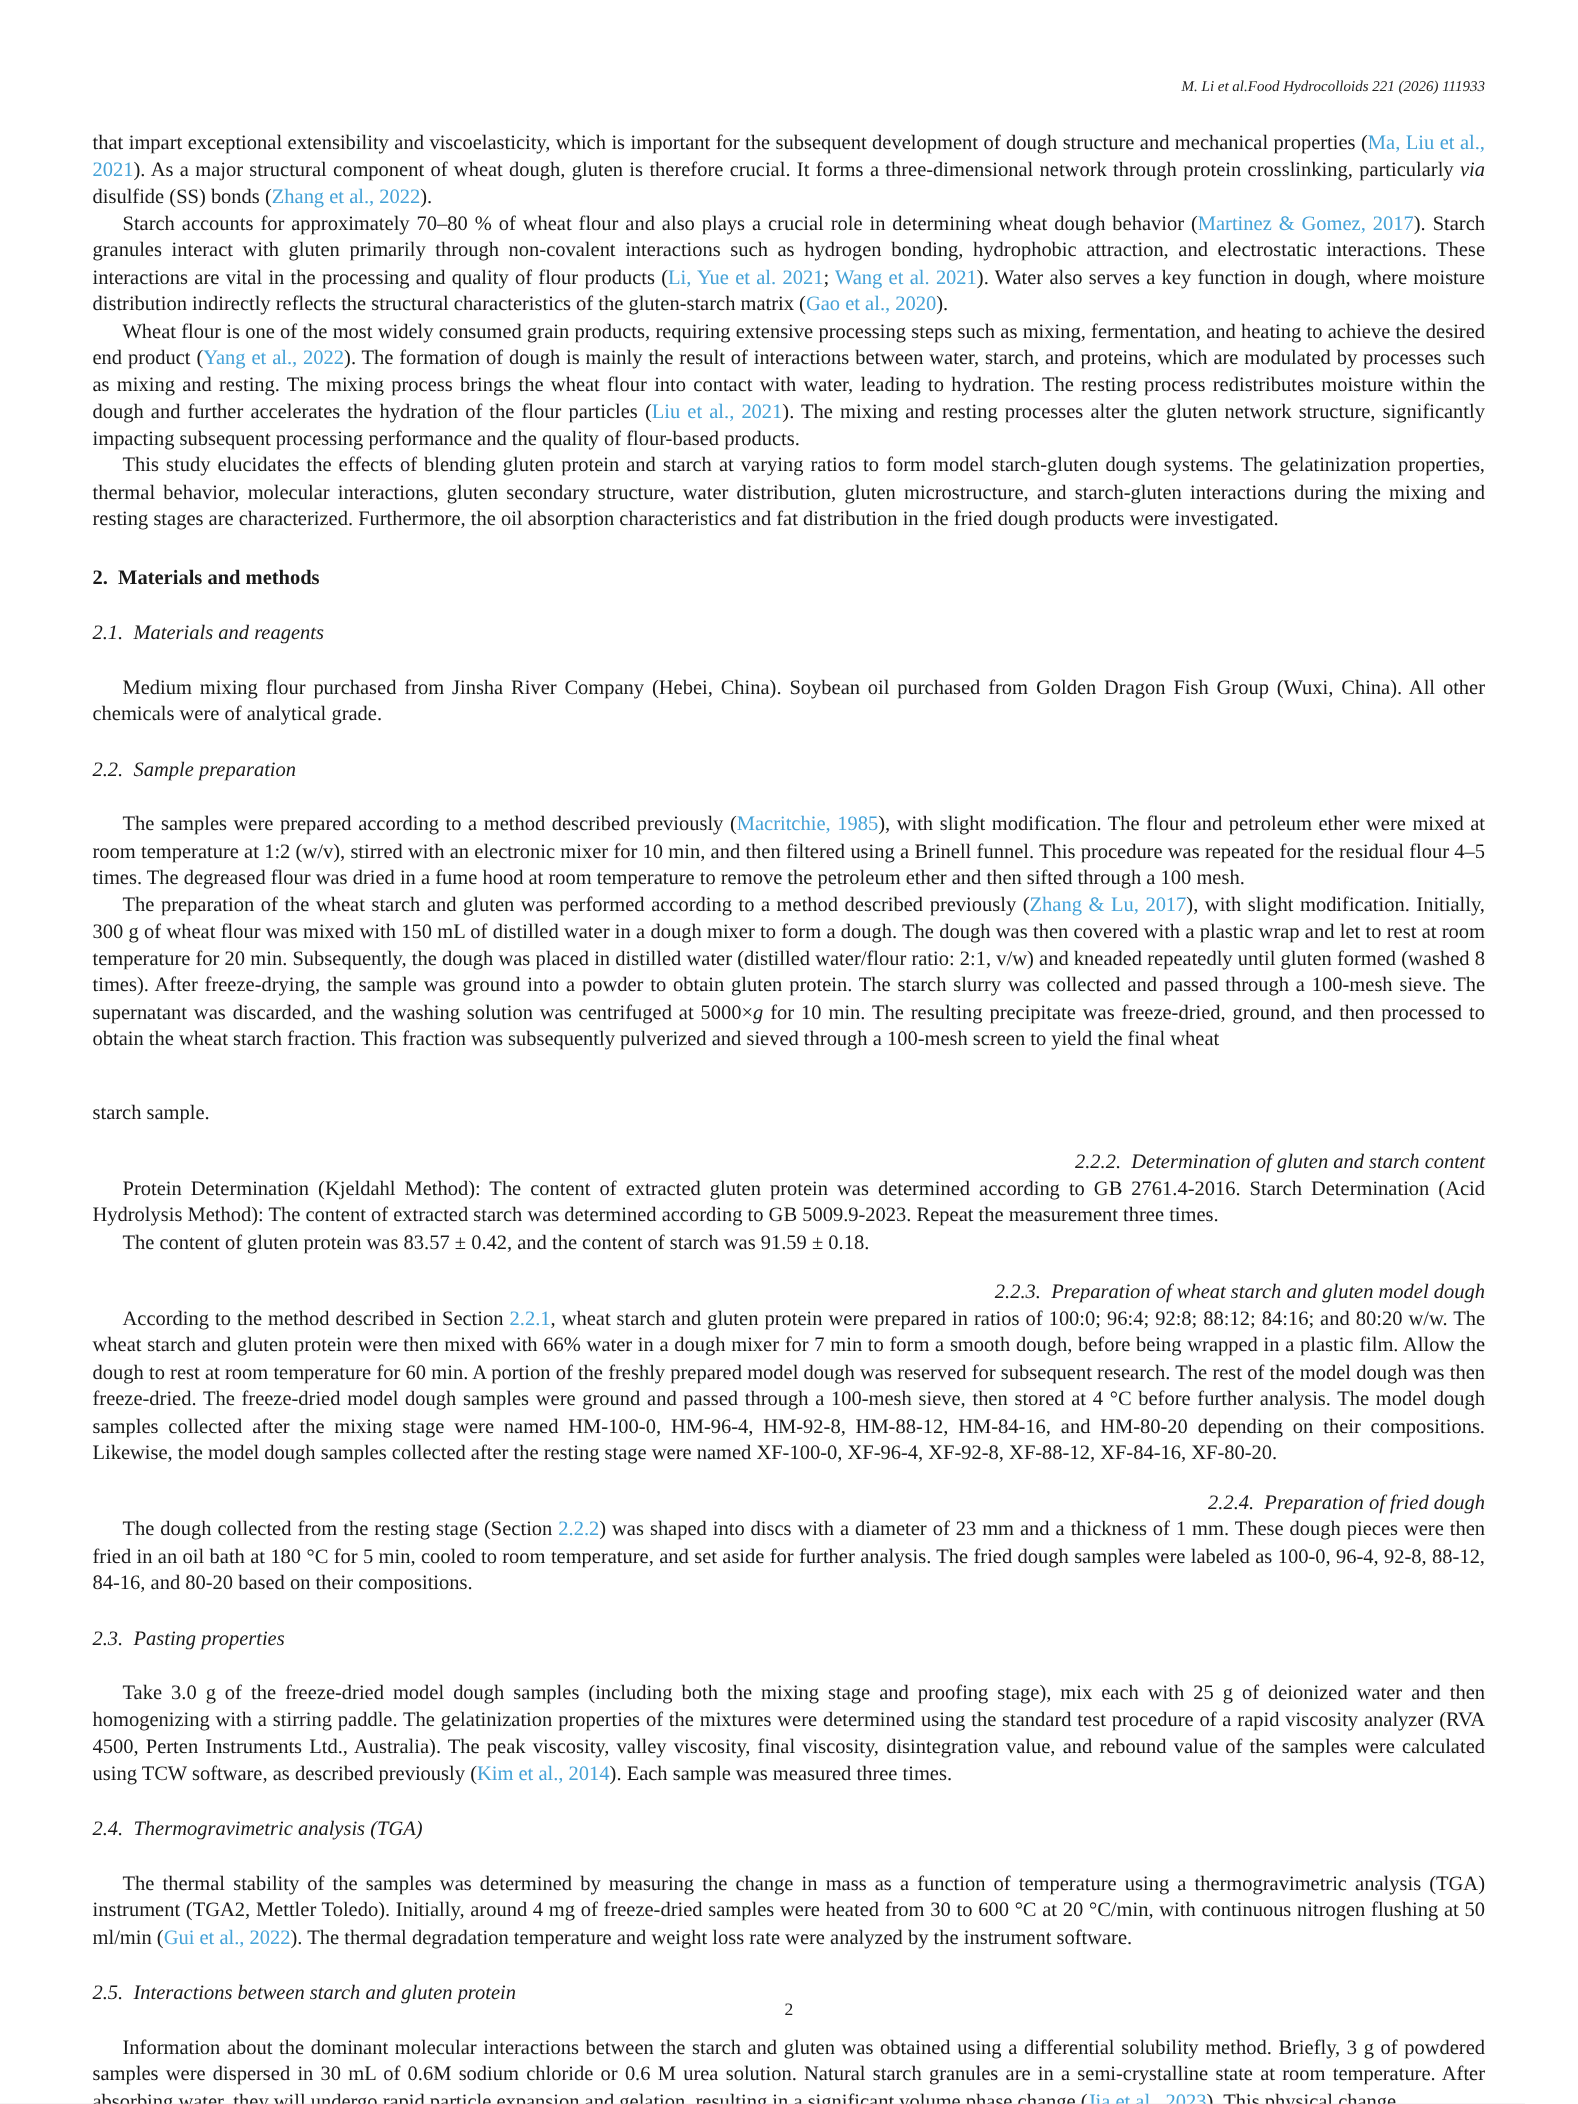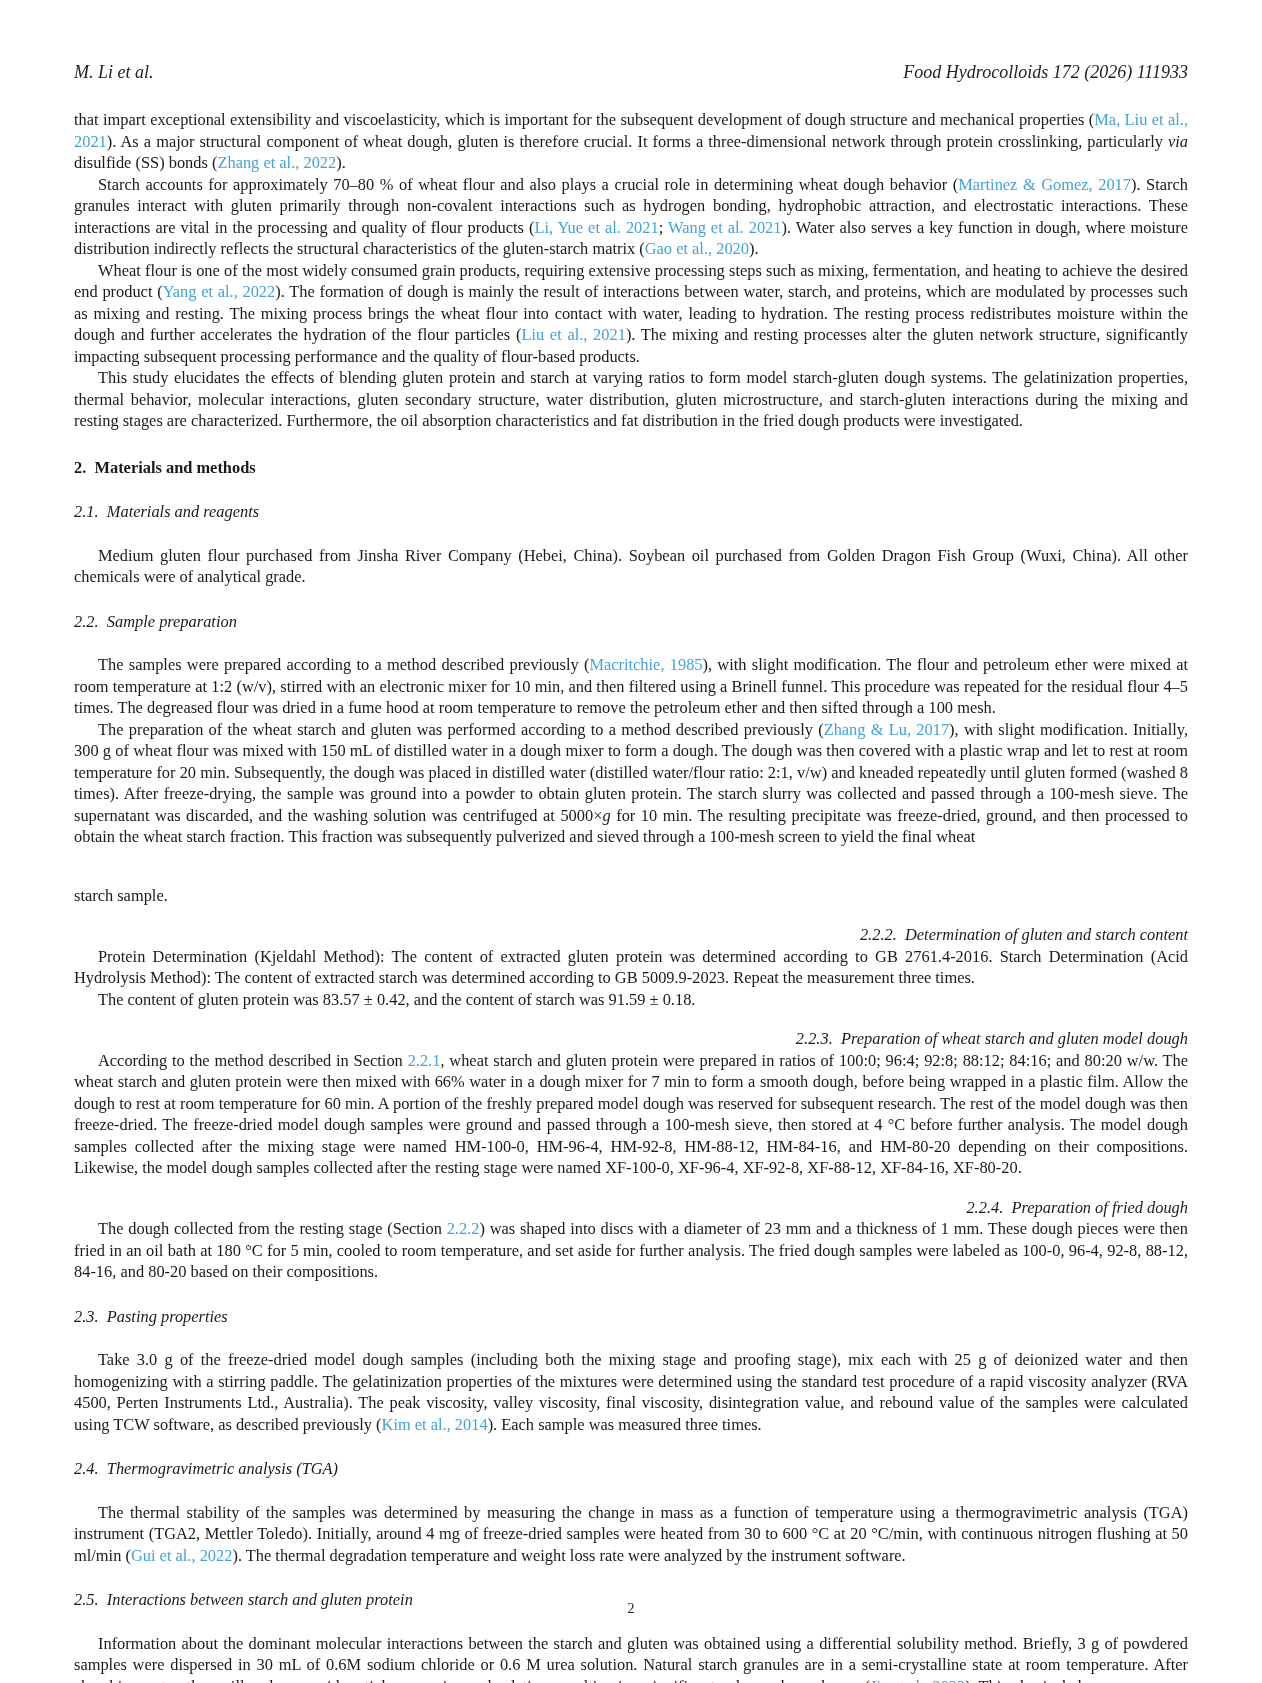--- a/index.html
+++ b/index.html
@@ -14,23 +14,23 @@
     width: 1262px;
     height: 1683px;
     margin: 0 auto;
     background: var(--page-bg);
     font-family: "Liberation Serif", "DejaVu Serif", serif;
     color: var(--text-color);
     padding: 62px 74px 0 74px;
   }
   .header {
     display: flex;
-    justify-content: space-between;
+    justify-content: flex-end;
     align-items: baseline;
-    font-size: 18px;
+    font-size: 12px;
     font-style: italic;
     color: #222;
     margin-bottom: 26px;
   }
   .columns {
     display: flex;
     gap: 37px;
     flex-direction: column;
   }
   .col {
@@ -74,32 +74,32 @@
     font-size: 14px;
     color: #1a1a1a;
   }
 </style>
 </head>
 <body>
 
 <div class="page">
   <div class="header">
     <span>M. Li et al.</span>
-    <span>Food Hydrocolloids 172 (2026) 111933</span>
+    <span>Food Hydrocolloids 221 (2026) 111933</span>
   </div>
 
   <div class="columns">
     <div class="col" id="col-left">
         <div class="p noindent"><span>that impart exceptional extensibility and viscoelasticity, which is important for the subsequent development of dough structure and mechanical properties (</span><span class="cite">Ma, Liu et al., 2021</span><span>). As a major structural component of wheat dough, gluten is therefore crucial. It forms a three-dimensional network through protein crosslinking, particularly </span><span class="em">via</span><span> disulfide (SS) bonds (</span><span class="cite">Zhang et al., 2022</span><span>).</span></div>
         <div class="p"><span>Starch accounts for approximately 70–80 % of wheat flour and also plays a crucial role in determining wheat dough behavior (</span><span class="cite">Martinez &amp; Gomez, 2017</span><span>). Starch granules interact with gluten primarily through non-covalent interactions such as hydrogen bonding, hydrophobic attraction, and electrostatic interactions. These interactions are vital in the processing and quality of flour products (</span><span class="cite">Li, Yue et al. 2021</span><span>; </span><span class="cite">Wang et al. 2021</span><span>). Water also serves a key function in dough, where moisture distribution indirectly reflects the structural characteristics of the gluten-starch matrix (</span><span class="cite">Gao et al., 2020</span><span>).</span></div>
         <div class="p"><span>Wheat flour is one of the most widely consumed grain products, requiring extensive processing steps such as mixing, fermentation, and heating to achieve the desired end product (</span><span class="cite">Yang et al., 2022</span><span>). The formation of dough is mainly the result of interactions between water, starch, and proteins, which are modulated by processes such as mixing and resting. The mixing process brings the wheat flour into contact with water, leading to hydration. The resting process redistributes moisture within the dough and further accelerates the hydration of the flour particles (</span><span class="cite">Liu et al., 2021</span><span>). The mixing and resting processes alter the gluten network structure, significantly impacting subsequent processing performance and the quality of flour-based products.</span></div>
         <div class="p"><span>This study elucidates the effects of blending gluten protein and starch at varying ratios to form model starch-gluten dough systems. The gelatinization properties, thermal behavior, molecular interactions, gluten secondary structure, water distribution, gluten microstructure, and starch-gluten interactions during the mixing and resting stages are characterized. Furthermore, the oil absorption characteristics and fat distribution in the fried dough products were investigated.</span></div>
         <div class="h1"><span>2.&nbsp;&nbsp;Materials and methods</span></div>
         <div class="h2"><span>2.1.&nbsp;&nbsp;Materials and reagents</span></div>
-        <div class="p"><span>Medium gluten flour purchased from Jinsha River Company (Hebei, China). Soybean oil purchased from Golden Dragon Fish Group (Wuxi, China). All other chemicals were of analytical grade.</span></div>
+        <div class="p"><span>Medium mixing flour purchased from Jinsha River Company (Hebei, China). Soybean oil purchased from Golden Dragon Fish Group (Wuxi, China). All other chemicals were of analytical grade.</span></div>
         <div class="h2"><span>2.2.&nbsp;&nbsp;Sample preparation</span></div>
         <div class="p"><span>The samples were prepared according to a method described previously (</span><span class="cite">Macritchie, 1985</span><span>), with slight modification. The flour and petroleum ether were mixed at room temperature at 1:2 (w/v), stirred with an electronic mixer for 10 min, and then filtered using a Brinell funnel. This procedure was repeated for the residual flour 4–5 times. The degreased flour was dried in a fume hood at room temperature to remove the petroleum ether and then sifted through a 100 mesh.</span></div>
         <div class="p"><span>The preparation of the wheat starch and gluten was performed according to a method described previously (</span><span class="cite">Zhang &amp; Lu, 2017</span><span>), with slight modification. Initially, 300 g of wheat flour was mixed with 150 mL of distilled water in a dough mixer to form a dough. The dough was then covered with a plastic wrap and let to rest at room temperature for 20 min. Subsequently, the dough was placed in distilled water (distilled water/flour ratio: 2:1, v/w) and kneaded repeatedly until gluten formed (washed 8 times). After freeze-drying, the sample was ground into a powder to obtain gluten protein. The starch slurry was collected and passed through a 100-mesh sieve. The supernatant was discarded, and the washing solution was centrifuged at 5000×</span><span class="em">g</span><span> for 10 min. The resulting precipitate was freeze-dried, ground, and then processed to obtain the wheat starch fraction. This fraction was subsequently pulverized and sieved through a 100-mesh screen to yield the final wheat</span></div>
       </div>
     <div class="col" id="col-right">
         <div class="p noindent"><span>starch sample.</span></div>
         <div class="h3"><span>2.2.2.&nbsp;&nbsp;Determination of gluten and starch content</span></div>
         <div class="p"><span>Protein Determination (Kjeldahl Method): The content of extracted gluten protein was determined according to GB 2761.4-2016. Starch Determination (Acid Hydrolysis Method): The content of extracted starch was determined according to GB 5009.9-2023. Repeat the measurement three times.</span></div>
         <div class="p"><span>The content of gluten protein was 83.57 ± 0.42, and the content of starch was 91.59 ± 0.18.</span></div>
         <div class="h3"><span>2.2.3.&nbsp;&nbsp;Preparation of wheat starch and gluten model dough</span></div>

